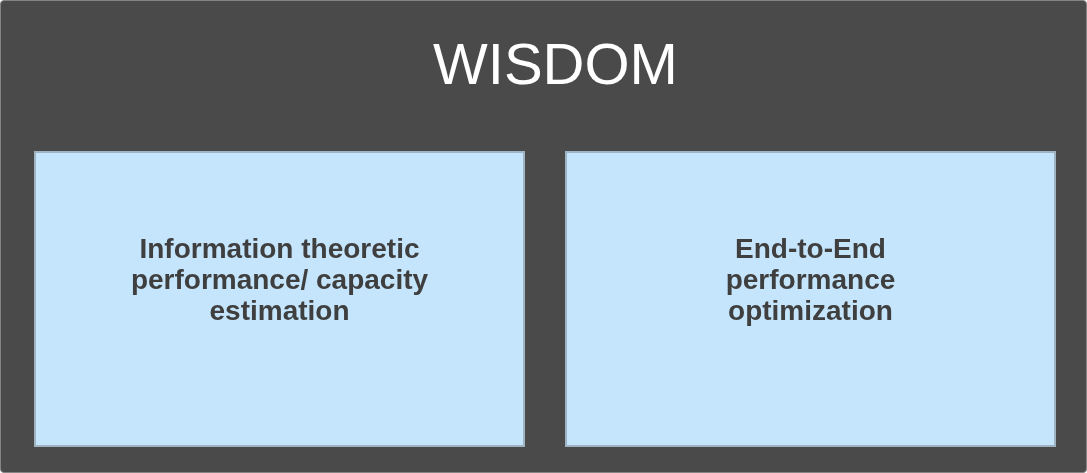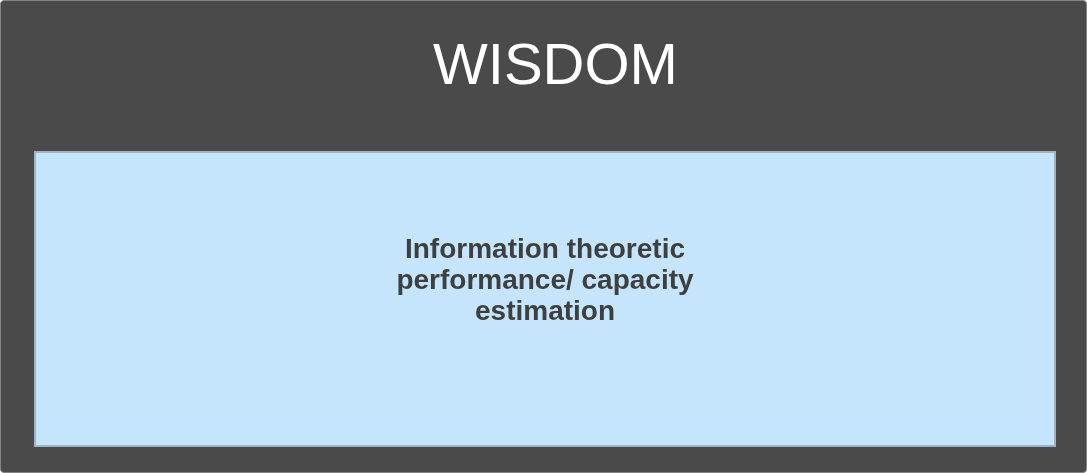--- a/index.html
+++ b/index.html
@@ -77,16 +77,21 @@
   <div class="slide-title">WISDOM</div>
 
   <div class="boxes-row">
 
     <div class="concept-box">
       <div class="concept-box-label">Information theoretic
 performance/ capacity
 estimation</div>
     </div>
 
+    <div class="concept-box">
+      <div class="concept-box-label">End-to-End
+performance
+optimization</div>
+    </div>
 
 
   </div>
 </div>
 
 </body></html>

